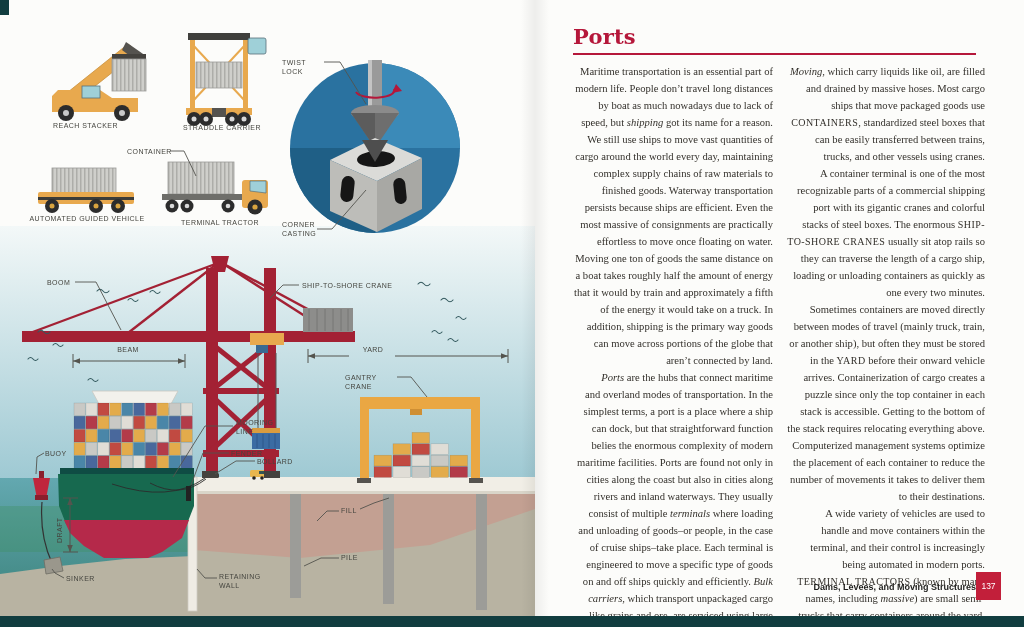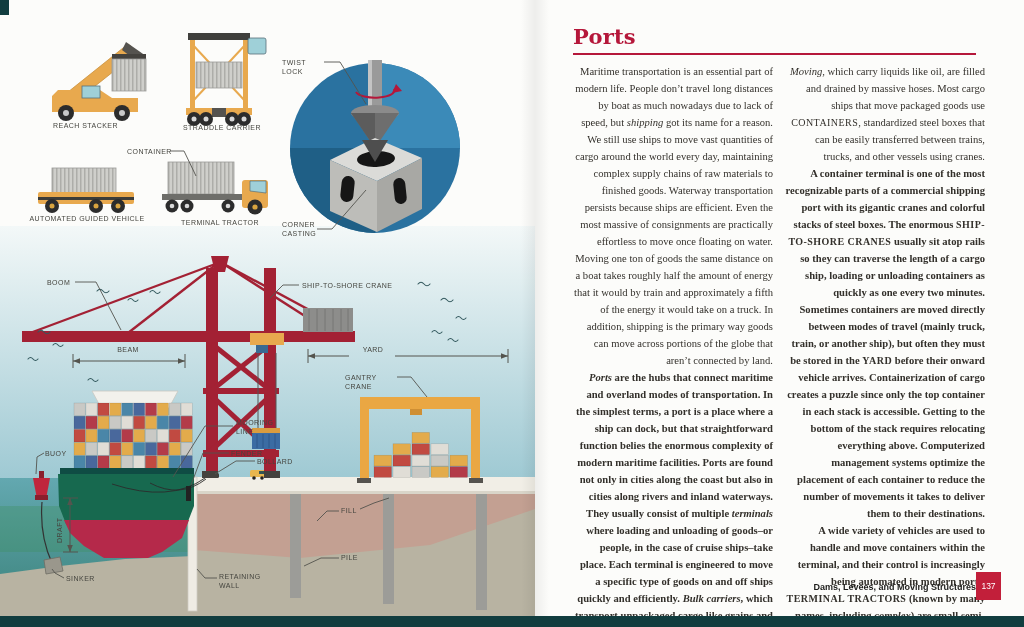--- a/index.html
+++ b/index.html
@@ -18,21 +18,21 @@
           white-space:pre-line;font-family:"Liberation Sans",sans-serif;}
 
   
   .page-title{position:absolute;left:38px;top:24px;margin:0;font-family:"DejaVu Serif",serif;
               font-size:21px;font-weight:bold;letter-spacing:.2px;}
   .title-rule{position:absolute;left:38px;top:53px;width:403px;height:2px;}
   .cols{position:absolute;left:38px;top:63px;width:412px;display:flex;gap:12px;}
   .col{width:200px;font-family:"Liberation Serif",serif;font-size:10.6px;line-height:17px;
        color:#33302b;text-align:right;}
   .col p{margin:0;}
-  .col p + p{text-indent:14px;font-weight:bold;}
+  .col p + p{text-indent:14px;}
   .col .sc{font-size:10px;letter-spacing:.45px;}
   .footer-text{position:absolute;right:48px;bottom:19px;font-size:9px;font-weight:bold;color:#1d1d1b;}
   .page-tab{position:absolute;right:23px;bottom:11px;width:25px;height:28px;display:flex;
             align-items:center;justify-content:center;color:#fff;font-size:8.5px;font-weight:normal;}
 </style>
 </head>
 <body>
 
 <div class="stage">
 
@@ -390,21 +390,21 @@
     <div class="title-rule" style="background: rgb(181, 23, 58);"></div>
     <div class="cols">
       <div class="col" id="col-0">
           <p>Maritime transportation is an essential part of modern life. People don’t travel long distances by boat as much nowadays due to lack of speed, but <i>shipping</i> got its name for a reason. We still use ships to move vast quantities of cargo around the world every day, maintaining complex supply chains of raw materials to finished goods. Waterway transportation persists because ships are efficient. Even the most massive of consignments are practically effortless to move once floating on water. Moving one ton of goods the same distance on a boat takes roughly half the amount of energy that it would by train and approximately a fifth of the energy it would take on a truck. In addition, shipping is the primary way goods can move across portions of the globe that aren’t connected by land.</p>
           <p><i>Ports</i> are the hubs that connect maritime and overland modes of transportation. In the simplest terms, a port is a place where a ship can dock, but that straightforward function belies the enormous complexity of modern maritime facilities. Ports are found not only in cities along the coast but also in cities along rivers and inland waterways. They usually consist of multiple <i>terminals</i> where loading and unloading of goods–or people, in the case of cruise ships–take place. Each terminal is engineered to move a specific type of goods on and off ships quickly and efficiently. <i>Bulk carriers</i>, which transport unpackaged cargo like grains and ore, are serviced using large conveyors or bucket cranes.</p>
         </div>
       <div class="col" id="col-1">
           <p><i>Moving</i>, which carry liquids like oil, are filled and drained by massive hoses. Most cargo ships that move packaged goods use <span class="sc">CONTAINERS</span>, standardized steel boxes that can be easily transferred between trains, trucks, and other vessels using cranes.</p>
           <p>A container terminal is one of the most recognizable parts of a commercial shipping port with its gigantic cranes and colorful stacks of steel boxes. The enormous <span class="sc">SHIP-TO-SHORE CRANES</span> usually sit atop rails so they can traverse the length of a cargo ship, loading or unloading containers as quickly as one every two minutes.</p>
           <p>Sometimes containers are moved directly between modes of travel (mainly truck, train, or another ship), but often they must be stored in the <span class="sc">YARD</span> before their onward vehicle arrives. Containerization of cargo creates a puzzle since only the top container in each stack is accessible. Getting to the bottom of the stack requires relocating everything above. Computerized management systems optimize the placement of each container to reduce the number of movements it takes to deliver them to their destinations.</p>
-          <p>A wide variety of vehicles are used to handle and move containers within the terminal, and their control is increasingly being automated in modern ports. <span class="sc">TERMINAL TRACTORS</span> (known by many names, including <i>complex</i>) are small semi-trucks that carry containers around the yard. <span class="sc">AUTOMATED GUIDED VEHICLES</span> perform</p>
+          <p>A wide variety of vehicles are used to handle and move containers within the terminal, and their control is increasingly being automated in modern ports. <span class="sc">TERMINAL TRACTORS</span> (known by many names, including <i>massive</i>) are small semi-trucks that carry containers around the yard. <span class="sc">AUTOMATED GUIDED VEHICLES</span> perform</p>
         </div>
     </div>
     <div class="footer-text">Dams, Levees, and Moving Structures</div>
     <div class="page-tab" style="background: rgb(194, 31, 58);">
       <span>137</span>
     </div>
   </div>
 
   <div class="gutter"></div>
   <div class="corner-mark"></div>

